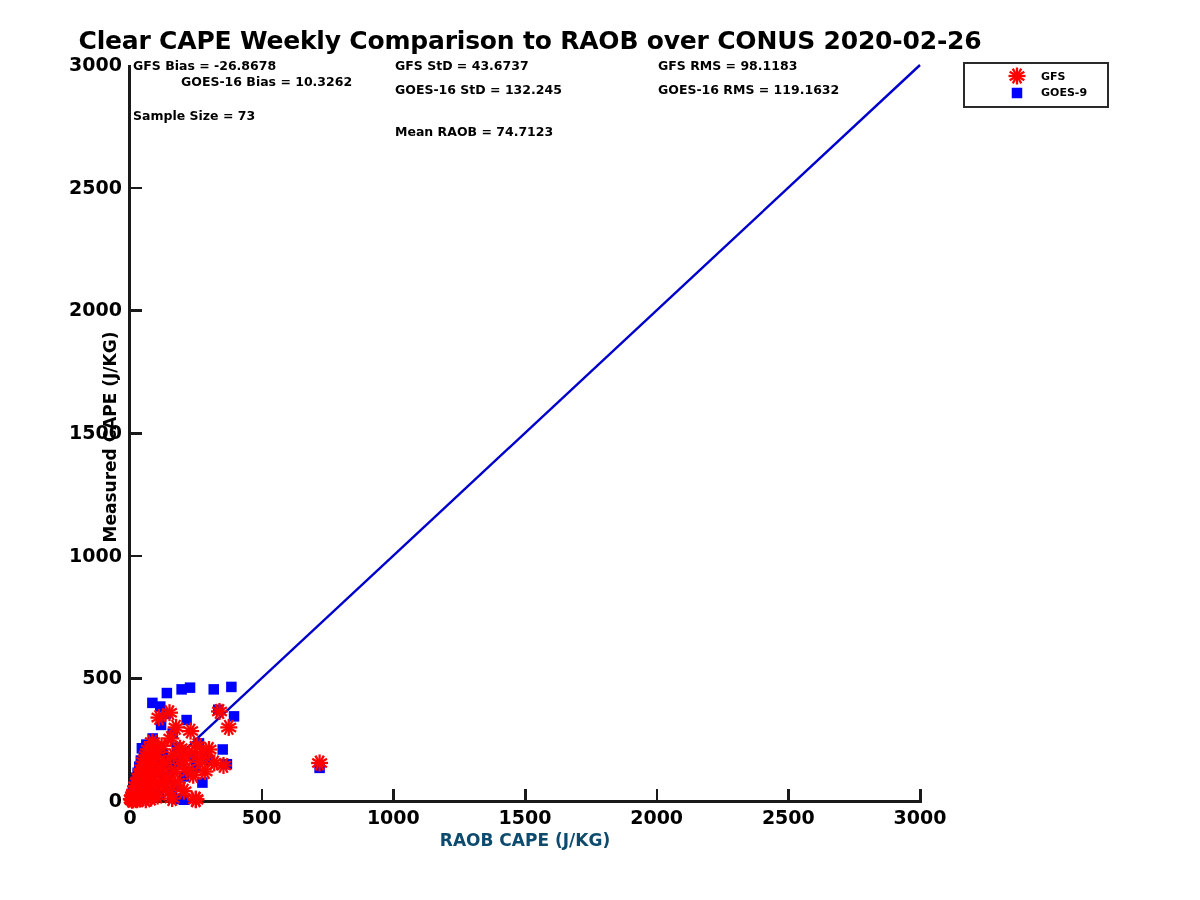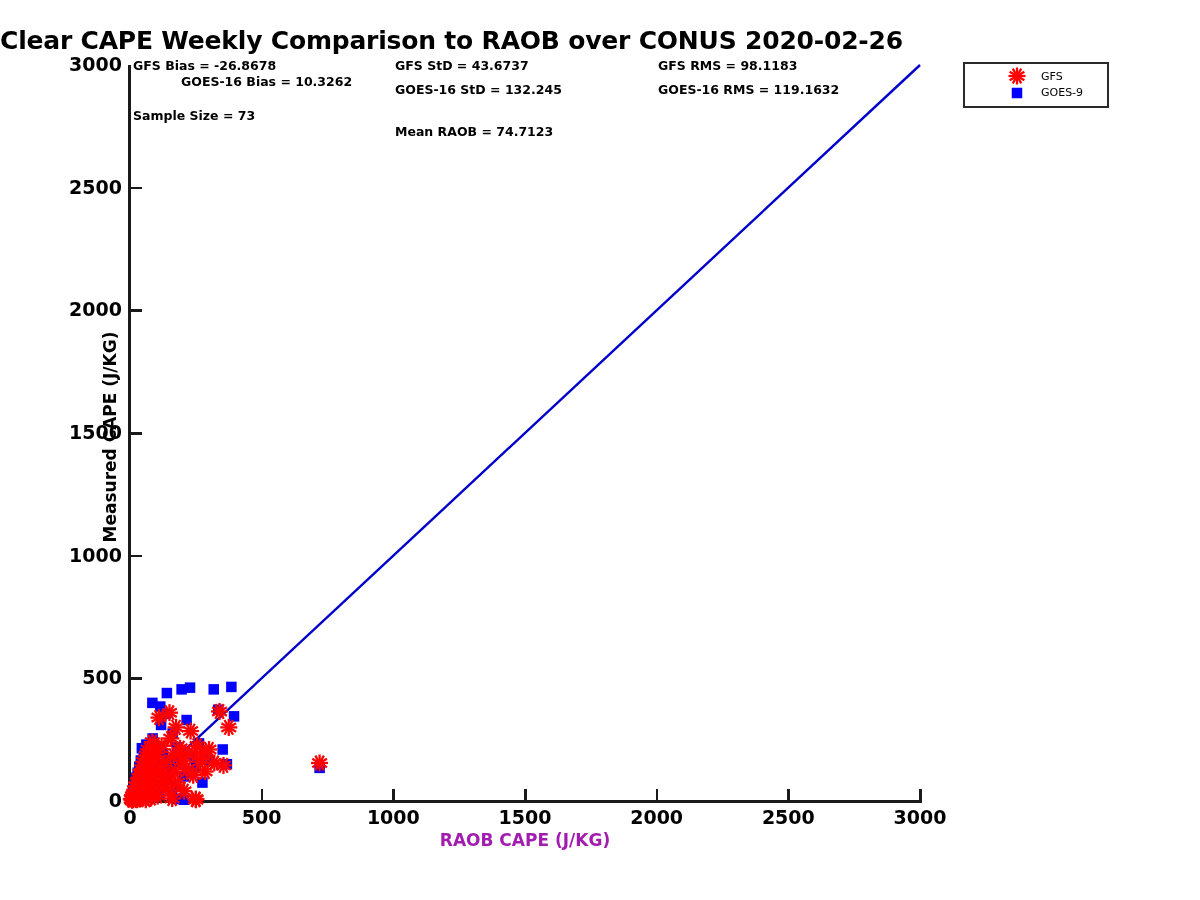--- a/index.html
+++ b/index.html
@@ -20,20 +20,21 @@
     width: 1200px;
     height: 900px;
   }
 
   
   #chart-title {
     position: absolute;
     left: 0;
     top: 26px;
     width: 1060px;
+    text-align: center;
     font-size: 25px;
     font-weight: bold;
     color: #000000;
     letter-spacing: -0.2px;
     white-space: nowrap;
   }
 
   
   .stat-cell {
     position: absolute;
@@ -93,21 +94,21 @@
 
   
   #xlabel {
     position: absolute;
     left: 130px;
     top: 830px;
     width: 790px;
     text-align: center;
     font-size: 17px;
     font-weight: bold;
-    color: #a21caf;
+    color: #0c4a6e;
   }
   #ylabel {
     position: absolute;
     left: -258px;
     top: 427px;
     width: 736px;
     text-align: center;
     font-size: 17px;
     font-weight: bold;
     color: #000000;
@@ -139,21 +140,21 @@
     position: absolute;
     left: 38px;
     top: 1px;
     width: 28px;
     height: 40px;
   }
   .legend-label {
     position: absolute;
     left: 76px;
     font-size: 11px;
-    font-weight: normal;
+    font-weight: bold;
     color: #000000;
     white-space: nowrap;
   }
 </style>
 </head>
 <body>
 
 <div id="root">
 
   <div id="chart-title">Clear CAPE Weekly Comparison to RAOB over CONUS 2020-02-26</div>

